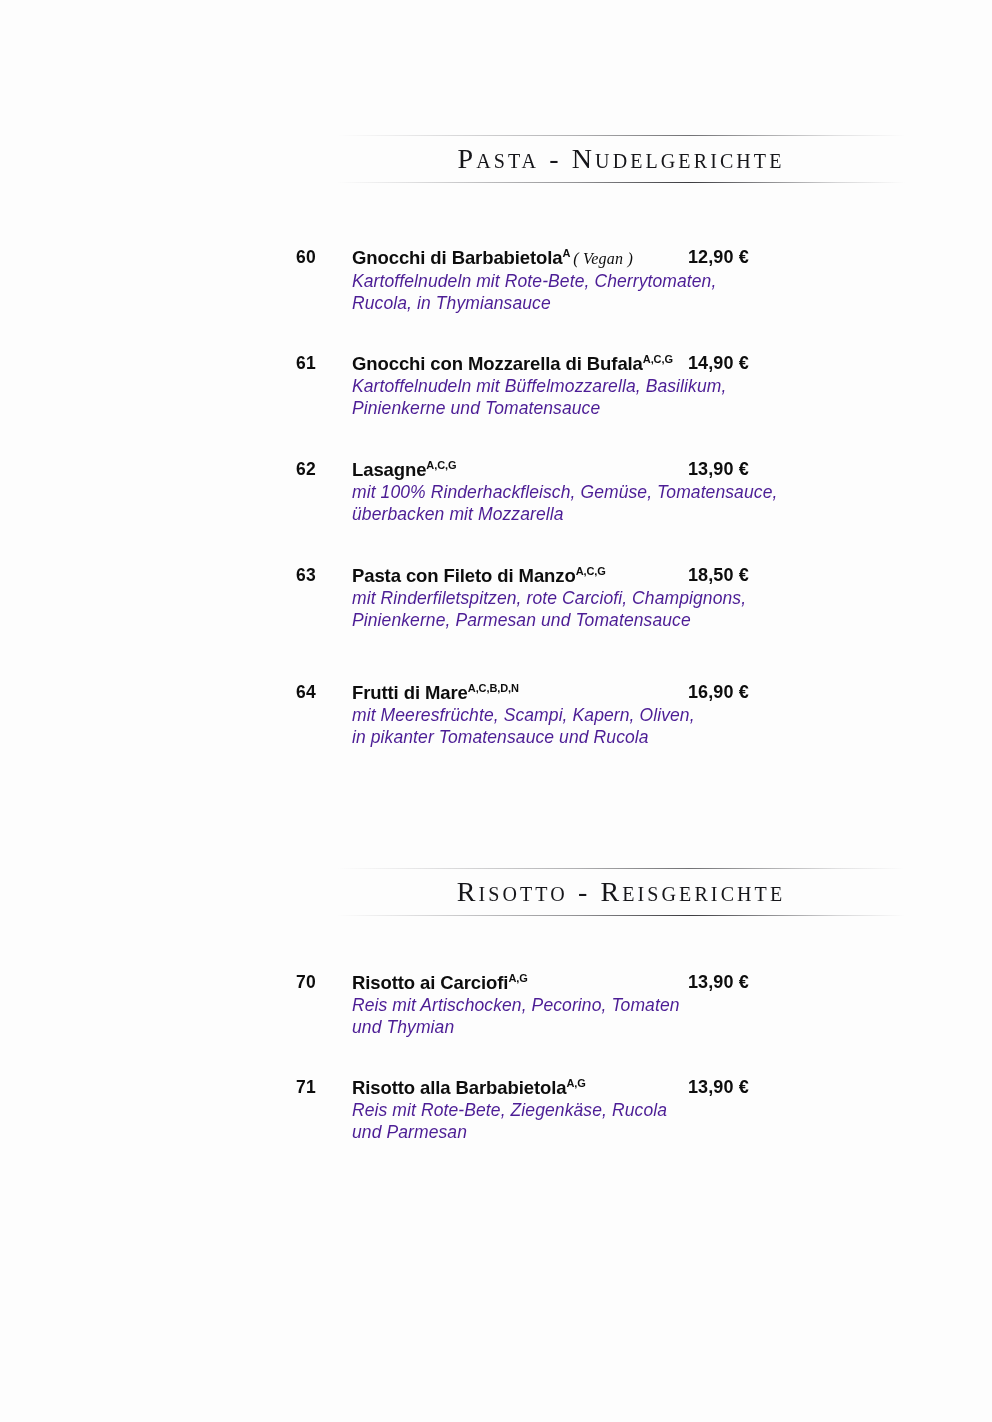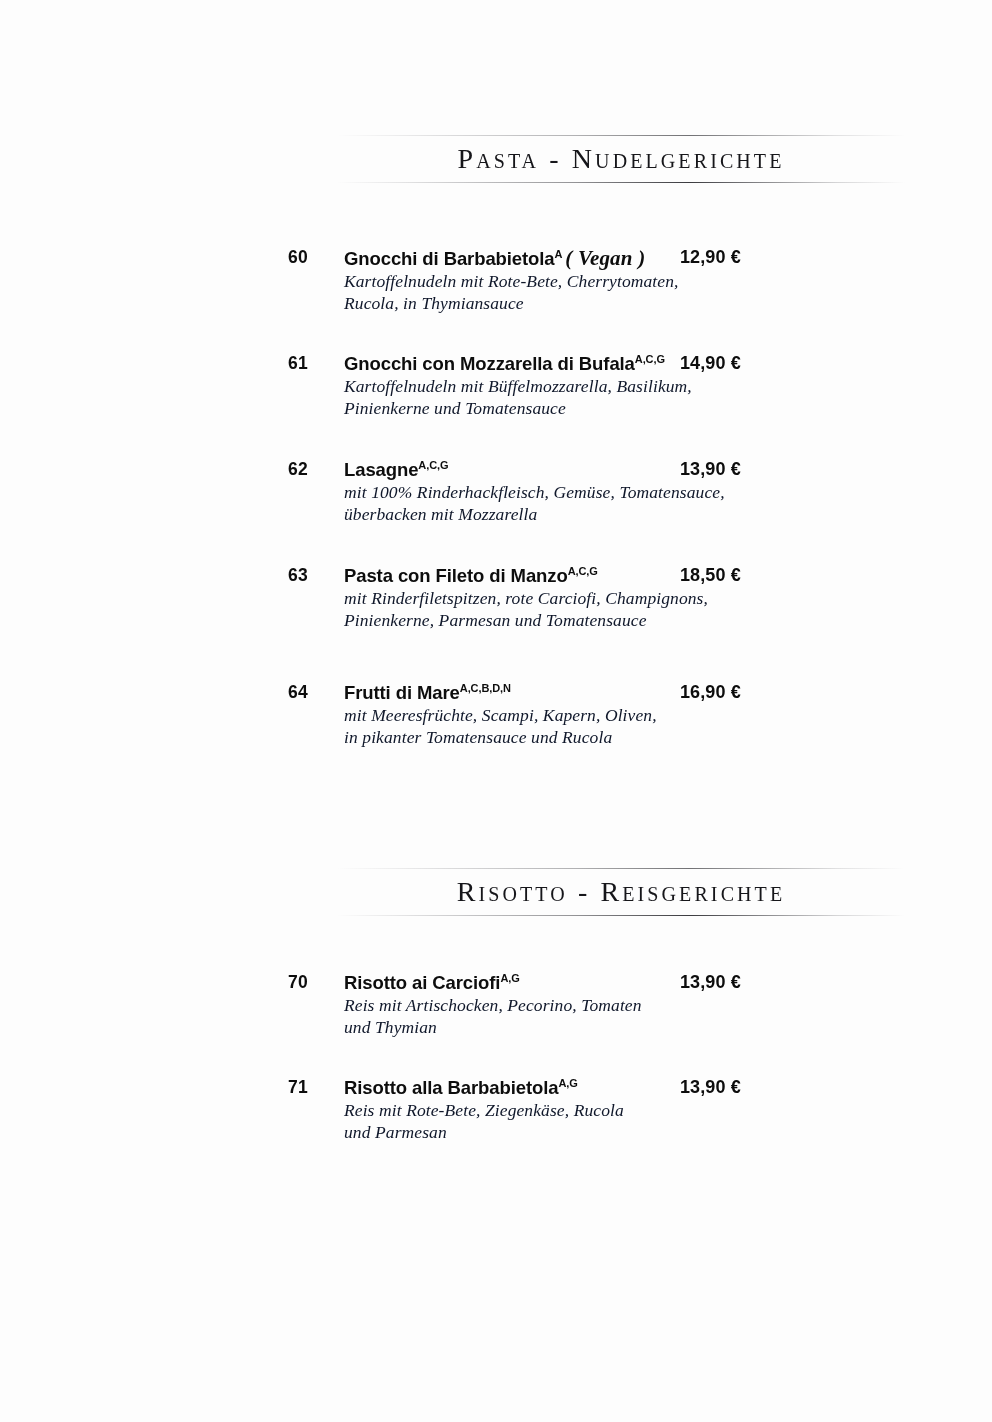--- a/index.html
+++ b/index.html
@@ -63,21 +63,21 @@
     font-size: 28px;
     letter-spacing: 3.1px;
     color: #16161a;
     font-weight: 400;
     white-space: nowrap;
   }
 
   
   .item {
     position: absolute;
-    left: 8px;
+    left: 16px;
     width: 810px;
     height: 82px;
   }
   .item-no {
     position: absolute;
     left: 280px;
     top: 0;
     width: 46px;
     font-size: 17.5px;
     font-weight: 700;
@@ -101,30 +101,30 @@
   .allergens {
     font-size: 11px;
     font-weight: 700;
     vertical-align: super;
     line-height: 0;
     letter-spacing: -0.1px;
   }
   .tag {
     font-family: "Liberation Serif", "DejaVu Serif", serif;
     font-style: italic;
-    font-weight: 700;
-    font-size: 21px;
+    font-weight: 400;
+    font-size: 16px;
     letter-spacing: 0.2px;
     padding-left: 3px;
   }
   .desc {
-    font-family: Liberation Serif, serif;
+    font-family: Liberation Sans, sans-serif;
     font-style: italic;
     font-size: 17.5px;
-    color: #0f172a;
+    color: #4c1d95;
     line-height: 22px;
     letter-spacing: 0.1px;
     white-space: nowrap;
   }
   .item-price {
     position: absolute;
     left: 672px;
     top: 0;
     width: 200px;
     text-align: left;

